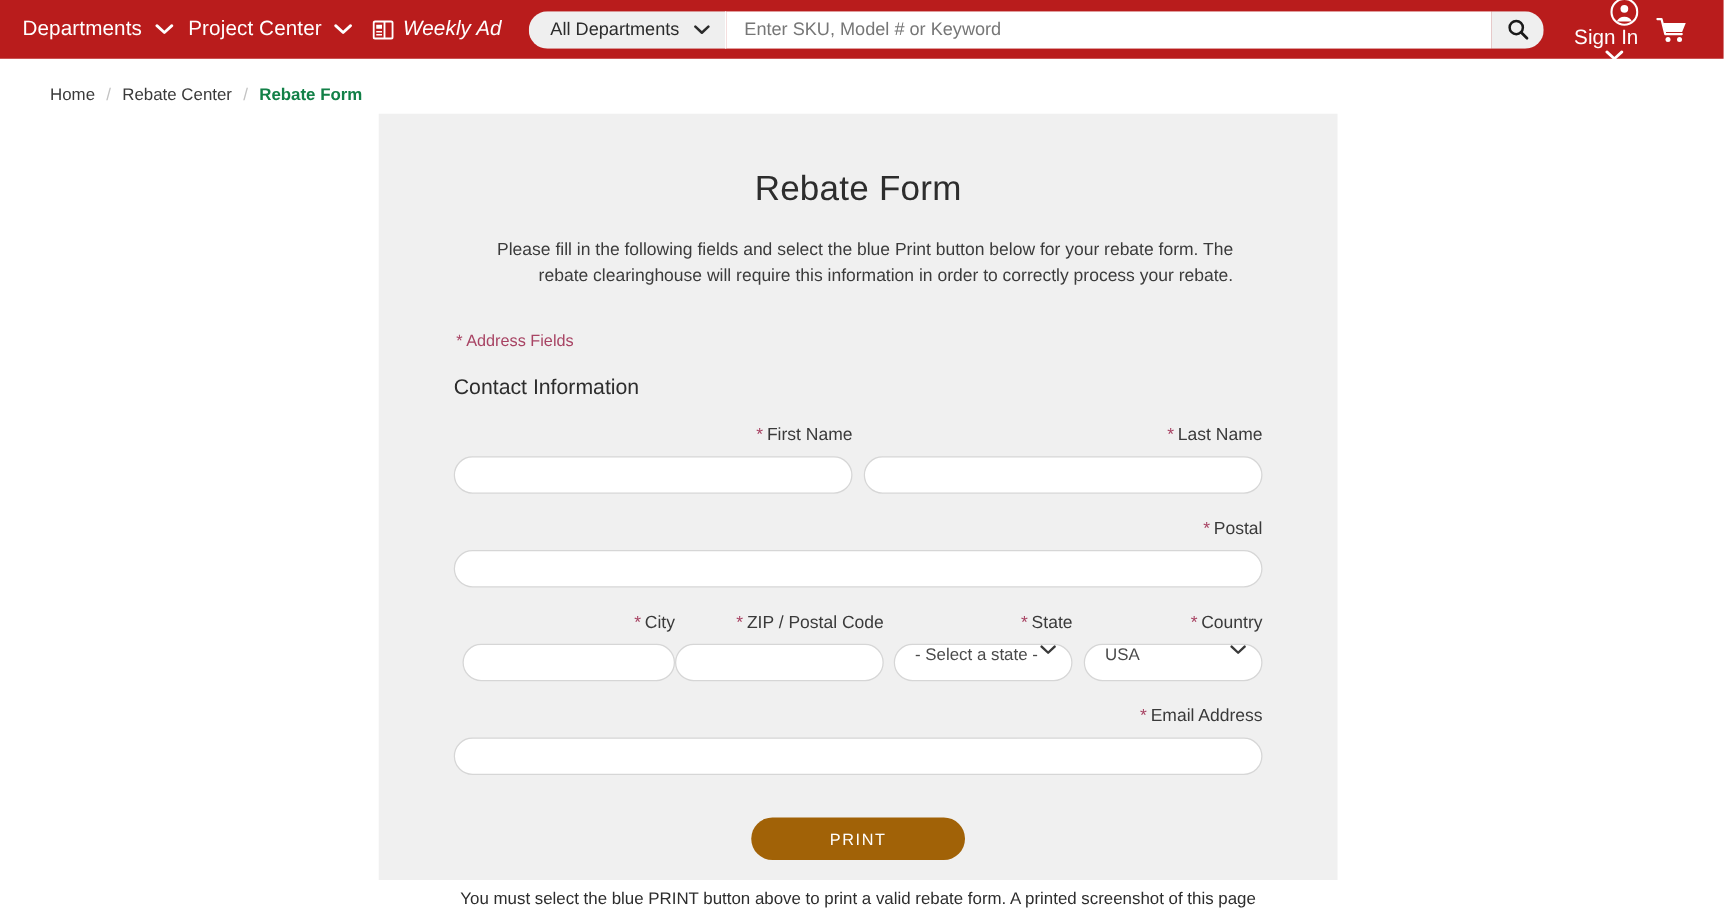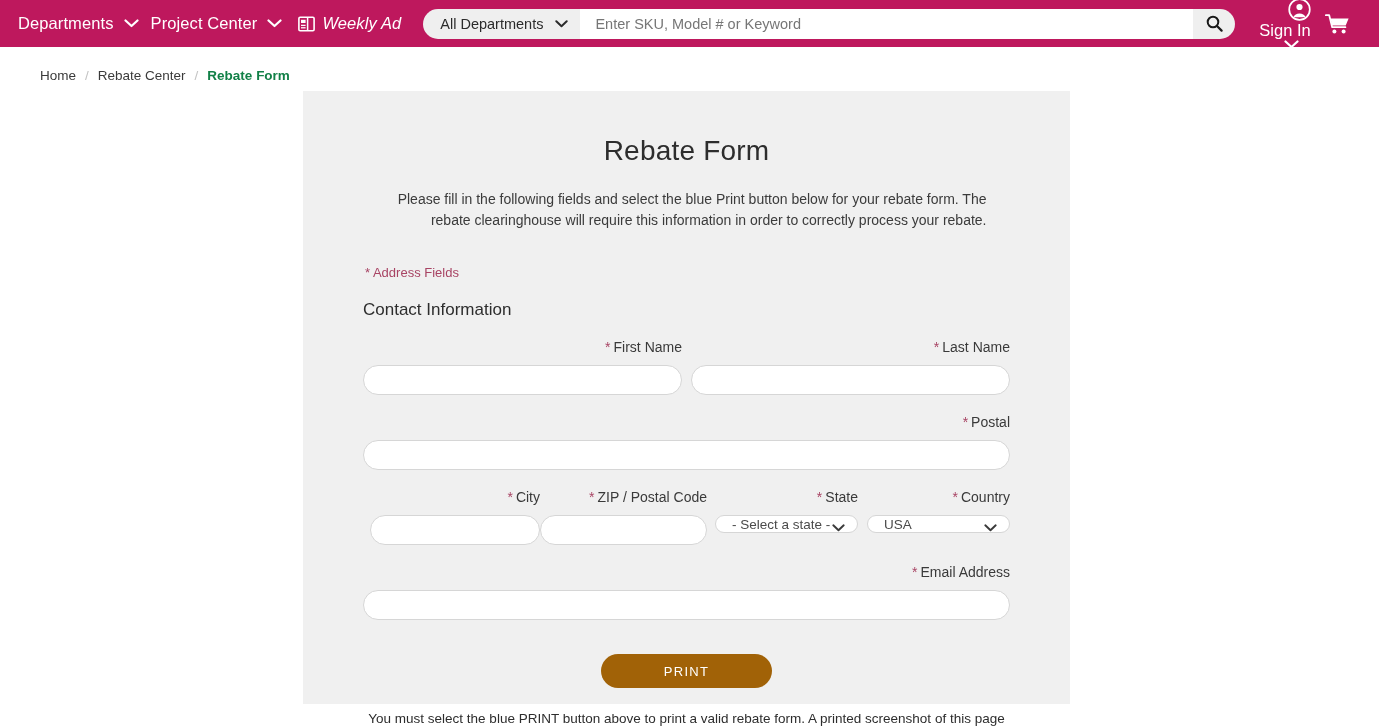--- a/index.html
+++ b/index.html
@@ -7,21 +7,21 @@
     margin: 0; padding: 0;
     width: 1379px; height: 728px;
     background: #ffffff;
     font-family: "Liberation Sans", sans-serif;
     overflow: hidden;
   }
 
   
   .topnav {
     height: 47px;
-    background: #be185d;
+    background: #b91c1c;
     display: flex;
     align-items: center;
     padding: 0 14px 0 18px;
     gap: 0;
   }
   .nav-link {
     color: #ffffff;
     font-size: 16.5px;
     letter-spacing: .1px;
     white-space: nowrap;
@@ -154,26 +154,26 @@
     border: 1px solid #d6d6d6;
     border-radius: 16px;
     background: #ffffff;
     outline: none;
     padding: 0 16px;
     font-size: 13.5px;
     color: #333;
     font-family: "Liberation Sans", sans-serif;
   }
   .sel {
-    height: 18px;
+    height: 30px;
     border: 1px solid #d6d6d6;
     border-radius: 16px;
     background: #ffffff;
     display: flex;
-    align-items: flex-end;
+    align-items: flex-start;
     justify-content: space-between;
     padding: 0 12px 0 16px;
     font-size: 13.5px;
     color: #4a4a4a;
     cursor: pointer;
   }
 
   .w-first { width: 340px; }
   .w-last  { width: 340px; margin-left: 9px; }
   .w-addr  { width: 689px; }

